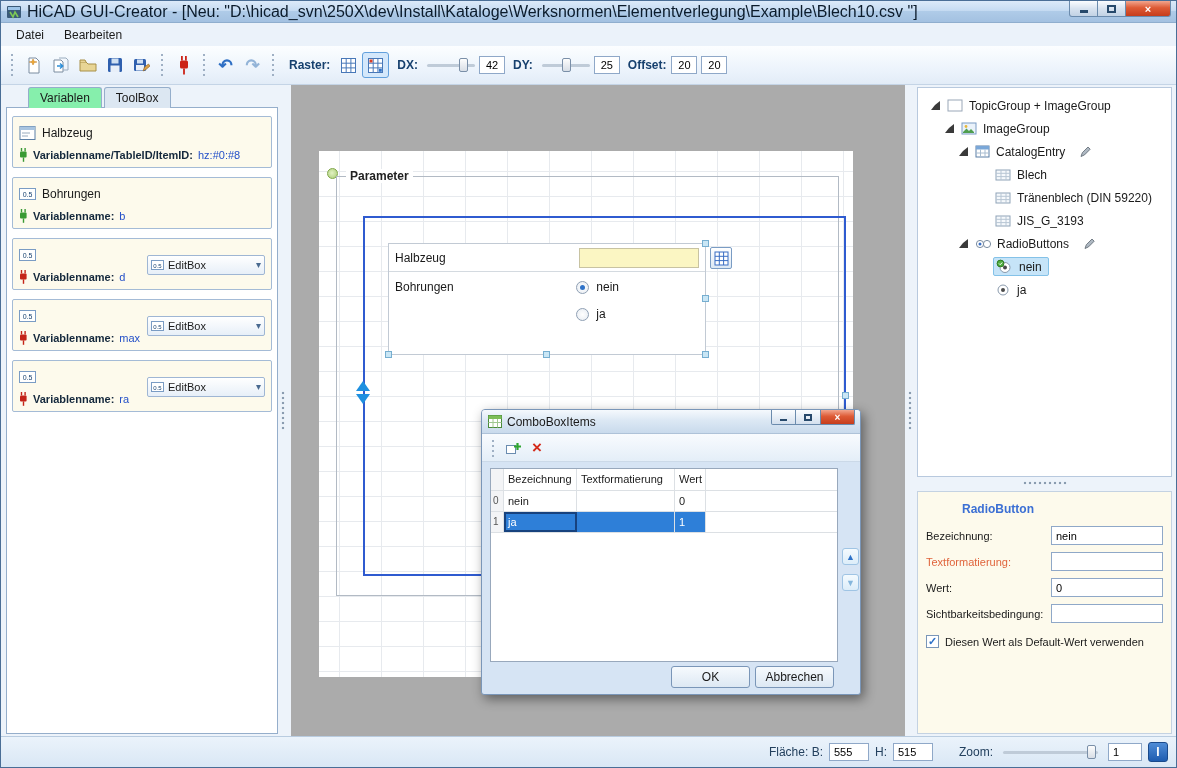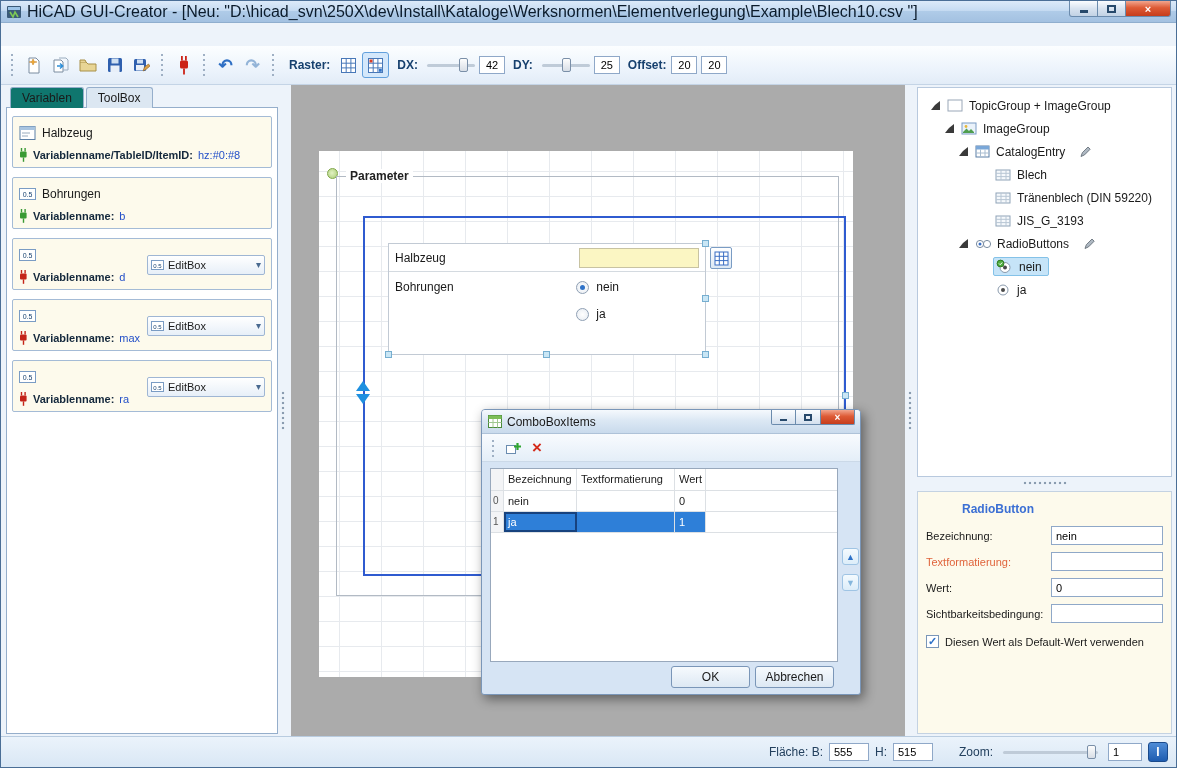--- a/index.html
+++ b/index.html
@@ -51,21 +51,21 @@
   
   .main { position:absolute; top:84px; left:0; right:0; bottom:31px; background:#EDF3FA; }
   .vsplit { position:absolute; top:calc(50% - 20px); width:4px; height:40px;
     background-image:radial-gradient(circle at 2px 2px,#8A9CB0 1.3px,transparent 1.6px); background-size:4px 5px; }
 
   
   .left-panel { position:absolute; left:5px; top:2px; width:272px; bottom:2px; }
   .lp-tabs { display:flex; padding-left:4px; height:21px; position:relative; z-index:2; }
   .lp-tab { padding:3px 11px 2px; border:1px solid #95AECB; border-bottom:none; border-radius:3px 3px 0 0;
     background:#DCE7F2; margin-right:2px; font-size:12px; }
-  .lp-tab.active { background:#0f766e; }
+  .lp-tab.active { background:#86efac;margin-left:18px; }
   .lp-content { position:absolute; top:20px; left:0; right:0; bottom:0; background:#fff;
     border:1px solid #95AECB; padding:8px 5px; }
   .card { border:1px solid #A4BBD6; border-radius:2px; background:#FDFAEC; padding:5px 6px; margin-bottom:9px; }
   .card-row1 { display:flex; align-items:center; gap:6px; height:22px; }
   .card-row2 { display:flex; align-items:center; gap:5px; margin-top:4px; font-size:11px; white-space:nowrap; }
   .card-row2 b { color:#14283C; }
   .blue-val { color:#2450C8; }
   .icon { display:inline-flex; align-items:center; justify-content:center; }
   .combo { margin-left:auto; width:118px; height:20px; border:1px solid #9FB6D4; border-radius:2px;
     background:linear-gradient(#FFFFFF,#E7EFF8); display:flex; align-items:center; gap:4px; padding:0 3px; font-size:11px;margin-top:19px; }
@@ -185,20 +185,24 @@
         </div>
       <div class="wbtn max">
           <div class="glyph-max"></div>
         </div>
       <div class="wbtn close">
           <span>×</span>
         </div>
     </div>
   </div>
 
+  <div class="menubar">
+    <span class="menu-item">Datei</span>
+    <span class="menu-item">Bearbeiten</span>
+  </div>
 
   <div class="toolbar">
     <div class="grip"></div>
     <div class="tb-btn">
       <span class="icon">
           <svg width="17" height="17">
             <path d="M4 1h7l3 3v12H4z" fill="#fff" stroke="#7A8CA0"></path>
             <path d="M8 2l1.2 2.4L12 5l-2.8.6L8 8 7 5.6 4.2 5 7 4.4z" fill="#F0A830" stroke="#C07818" stroke-width="0.5"></path>
           </svg>
         </span>

